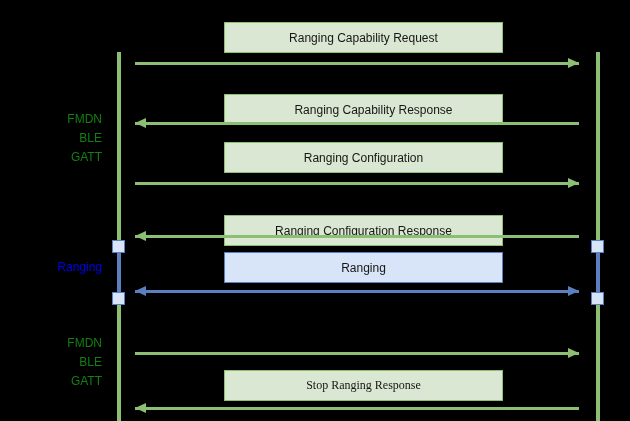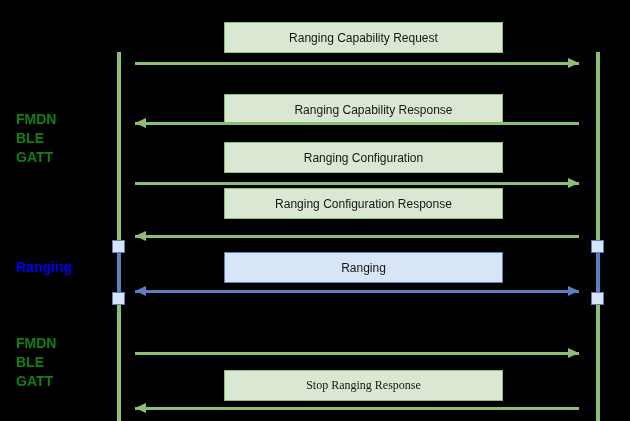--- a/index.html
+++ b/index.html
@@ -36,24 +36,24 @@
     width: 13px;
     height: 13px;
     background: #d8e4f7;
     border: 1px solid #5b7fbf;
     box-sizing: border-box;
   }
 
   
   .phase-label {
     position: absolute;
-    text-align: left;
+    text-align: right;
     line-height: 19px;
-    font-size: 14px;
-    font-weight: bold;
+    font-size: 12px;
+    font-weight: normal;
     white-space: pre-line;
   }
   .phase-green { color: #118011; }
   .phase-blue  { color: #0000ee; }
 
   
   .msg-box {
     position: absolute;
     left: 216px;
     width: 279px;
@@ -152,21 +152,21 @@
     <div class="shaft"></div>
     <div class="head left"></div>
   </div>
 
   <div class="msg-box green" style="top:142px;">Ranging Configuration</div>
   <div class="arrow green" style="left:135px; top:178px; width:444px;">
     <div class="shaft"></div>
     <div class="head right"></div>
   </div>
 
-  <div class="msg-box green" style="top:188px;">Ranging Configuration Response</div>
+  <div class="msg-box green" style="top:215px;">Ranging Configuration Response</div>
   <div class="arrow green" style="left:135px; top:231px; width:444px;">
     <div class="shaft"></div>
     <div class="head left"></div>
   </div>
 
   <div class="msg-box blue" style="top:252px;">Ranging</div>
   <div class="arrow blue" style="left:135px; top:286px; width:444px;">
     <div class="shaft"></div>
     <div class="head left"></div>
     <div class="head right"></div>

